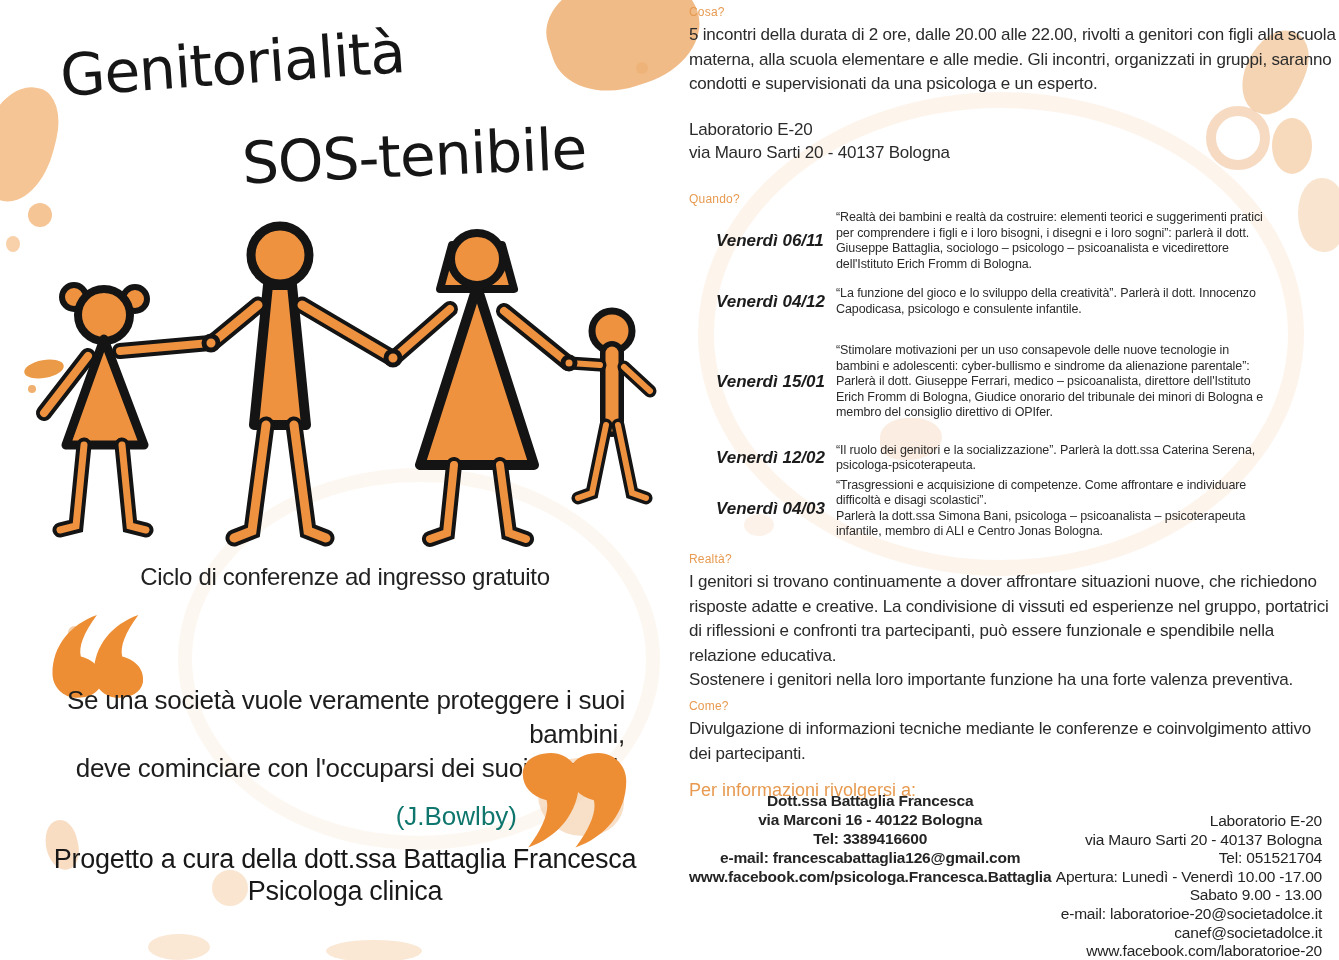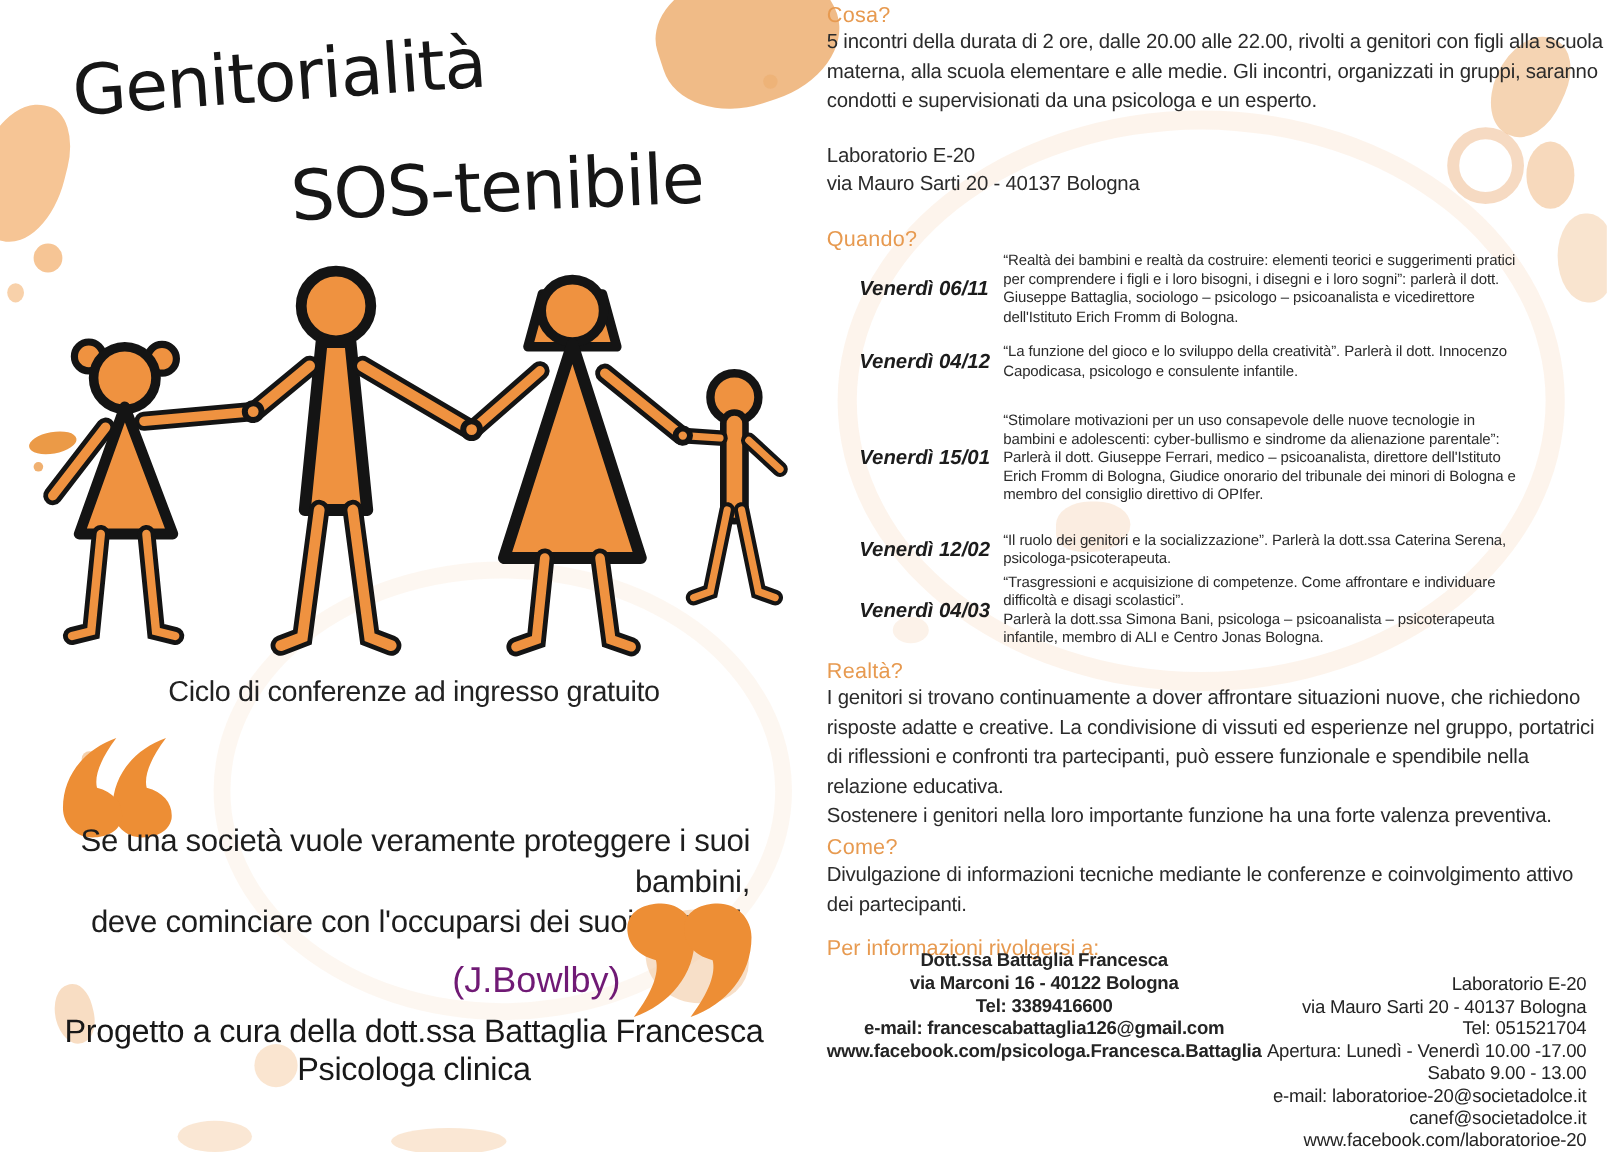--- a/index.html
+++ b/index.html
@@ -28,30 +28,30 @@
   .title-2 { left:242px; top:122px; transform:rotate(-2.5deg); }
 
   .subtitle {
     left:35px; top:563px; width:620px; text-align:center;
     font-size:24px; color:#222;
     letter-spacing:-0.3px;
   }
 
   .quote-block { left:58px; top:683px; width:567px; text-align:right; }
   .quote-line  { font-size:26px; color:#1d1d1d; line-height:34px; letter-spacing:-0.3px; }
-  .quote-author{ font-size:30px; color:#701a75; margin-top:16px; padding-right:108px; }
+  .quote-author{ font-size:26px; color:#0f766e; margin-top:16px; padding-right:108px; }
 
   .credit {
     left:35px; top:843px; width:620px; text-align:center;
     font-size:27px; color:#181818; line-height:32px; letter-spacing:-0.3px;
   }
 
   
   .section-heading {
-    font-size:18px; color:#e79a50; line-height:22px; letter-spacing:0.2px;
+    font-size:12px; color:#e79a50; line-height:22px; letter-spacing:0.2px;
   }
   .body-text {
     font-size:17px; color:#2b2b2b; line-height:24.5px; letter-spacing:-0.2px;
   }
   .sec { left:689px; width:648px; }
 
   .events { left:689px; top:210px; width:648px; }
   .event  { display:flex; align-items:center; }
   .event-date {
     flex:0 0 147px; padding-left:27px;

